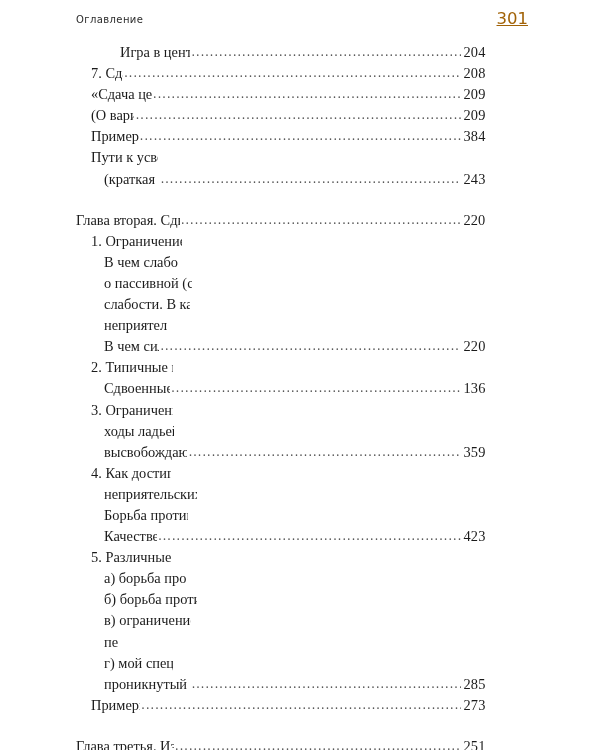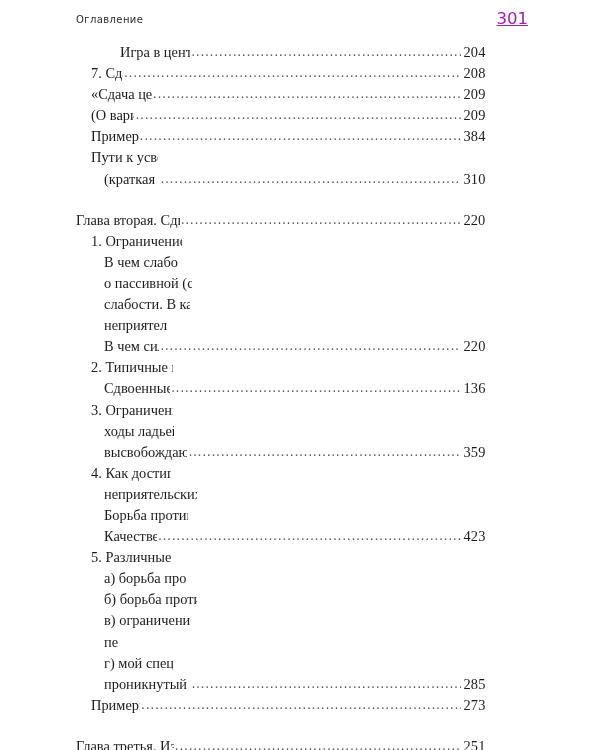--- a/index.html
+++ b/index.html
@@ -33,21 +33,21 @@
     font-size: 10px;
     letter-spacing: 0.4px;
     color: #2b2b2b;
   }
   .runhead-folio {
     position: absolute;
     right: 0;
     top: -5px;
     font-family: "DejaVu Sans", "Liberation Sans", sans-serif;
     font-size: 16.5px;
-    color: #a21caf;
+    color: #a16207;
     text-decoration: underline;
   }
 
   
   .toc {
     position: absolute;
     top: 42px;
     left: 76px;
     width: 412px;
   }
@@ -130,21 +130,21 @@
         <span class="pg">384</span>
       </div>
       <div class="row i1 nodots nopage">
         <span class="lbl">Пути к усвоению позиционной игры</span>
         <span class="dots">․․․․․․․․․․․․․․․․․․․․․․․․․․․․․․․․․․․․․․․․․․․․․․․․․․․․․․․․․․․․․․․․․․․․․․․․․․․․․․․․․․․․․․․․․․․․․․․․․․․․․․․․․․․․․․․․․․․․․․․․․․․․․․․․․․․․․․․․․․․․․․․․․․․․․․․․․․․․․․․․․․․․․․․․․․․․․․․․․․․․․․․․․․․․․․․․․․․․․․․․․․․․․․․․․․․․․․․․․․․․</span>
         <span class="pg"></span>
       </div>
       <div class="row i2">
         <span class="lbl">(краткая схема к первой главе)</span>
         <span class="dots">․․․․․․․․․․․․․․․․․․․․․․․․․․․․․․․․․․․․․․․․․․․․․․․․․․․․․․․․․․․․․․․․․․․․․․․․․․․․․․․․․․․․․․․․․․․․․․․․․․․․․․․․․․․․․․․․․․․․․․․․․․․․․․․․․․․․․․․․․․․․․․․․․․․․․․․․․․․․․․․․․․․․․․․․․․․․․․․․․․․․․․․․․․․․․․․․․․․․․․․․․․․․․․․․․․․․․․․․․․․․</span>
-        <span class="pg">310</span>
+        <span class="pg">243</span>
       </div>
       <div class="gap"></div>
       <div class="row i0">
         <span class="lbl"><span class="bold">Глава вторая.</span> Сдвоенные пешки и ограничение подвижности</span>
         <span class="dots">․․․․․․․․․․․․․․․․․․․․․․․․․․․․․․․․․․․․․․․․․․․․․․․․․․․․․․․․․․․․․․․․․․․․․․․․․․․․․․․․․․․․․․․․․․․․․․․․․․․․․․․․․․․․․․․․․․․․․․․․․․․․․․․․․․․․․․․․․․․․․․․․․․․․․․․․․․․․․․․․․․․․․․․․․․․․․․․․․․․․․․․․․․․․․․․․․․․․․․․․․․․․․․․․․․․․․․․․․․․․</span>
         <span class="pg">220</span>
       </div>
       <div class="row i1 nodots nopage">
         <span class="lbl">1. Ограничение подвижности при сдвоенных пешках.</span>
         <span class="dots">․․․․․․․․․․․․․․․․․․․․․․․․․․․․․․․․․․․․․․․․․․․․․․․․․․․․․․․․․․․․․․․․․․․․․․․․․․․․․․․․․․․․․․․․․․․․․․․․․․․․․․․․․․․․․․․․․․․․․․․․․․․․․․․․․․․․․․․․․․․․․․․․․․․․․․․․․․․․․․․․․․․․․․․․․․․․․․․․․․․․․․․․․․․․․․․․․․․․․․․․․․․․․․․․․․․․․․․․․․․․</span>

